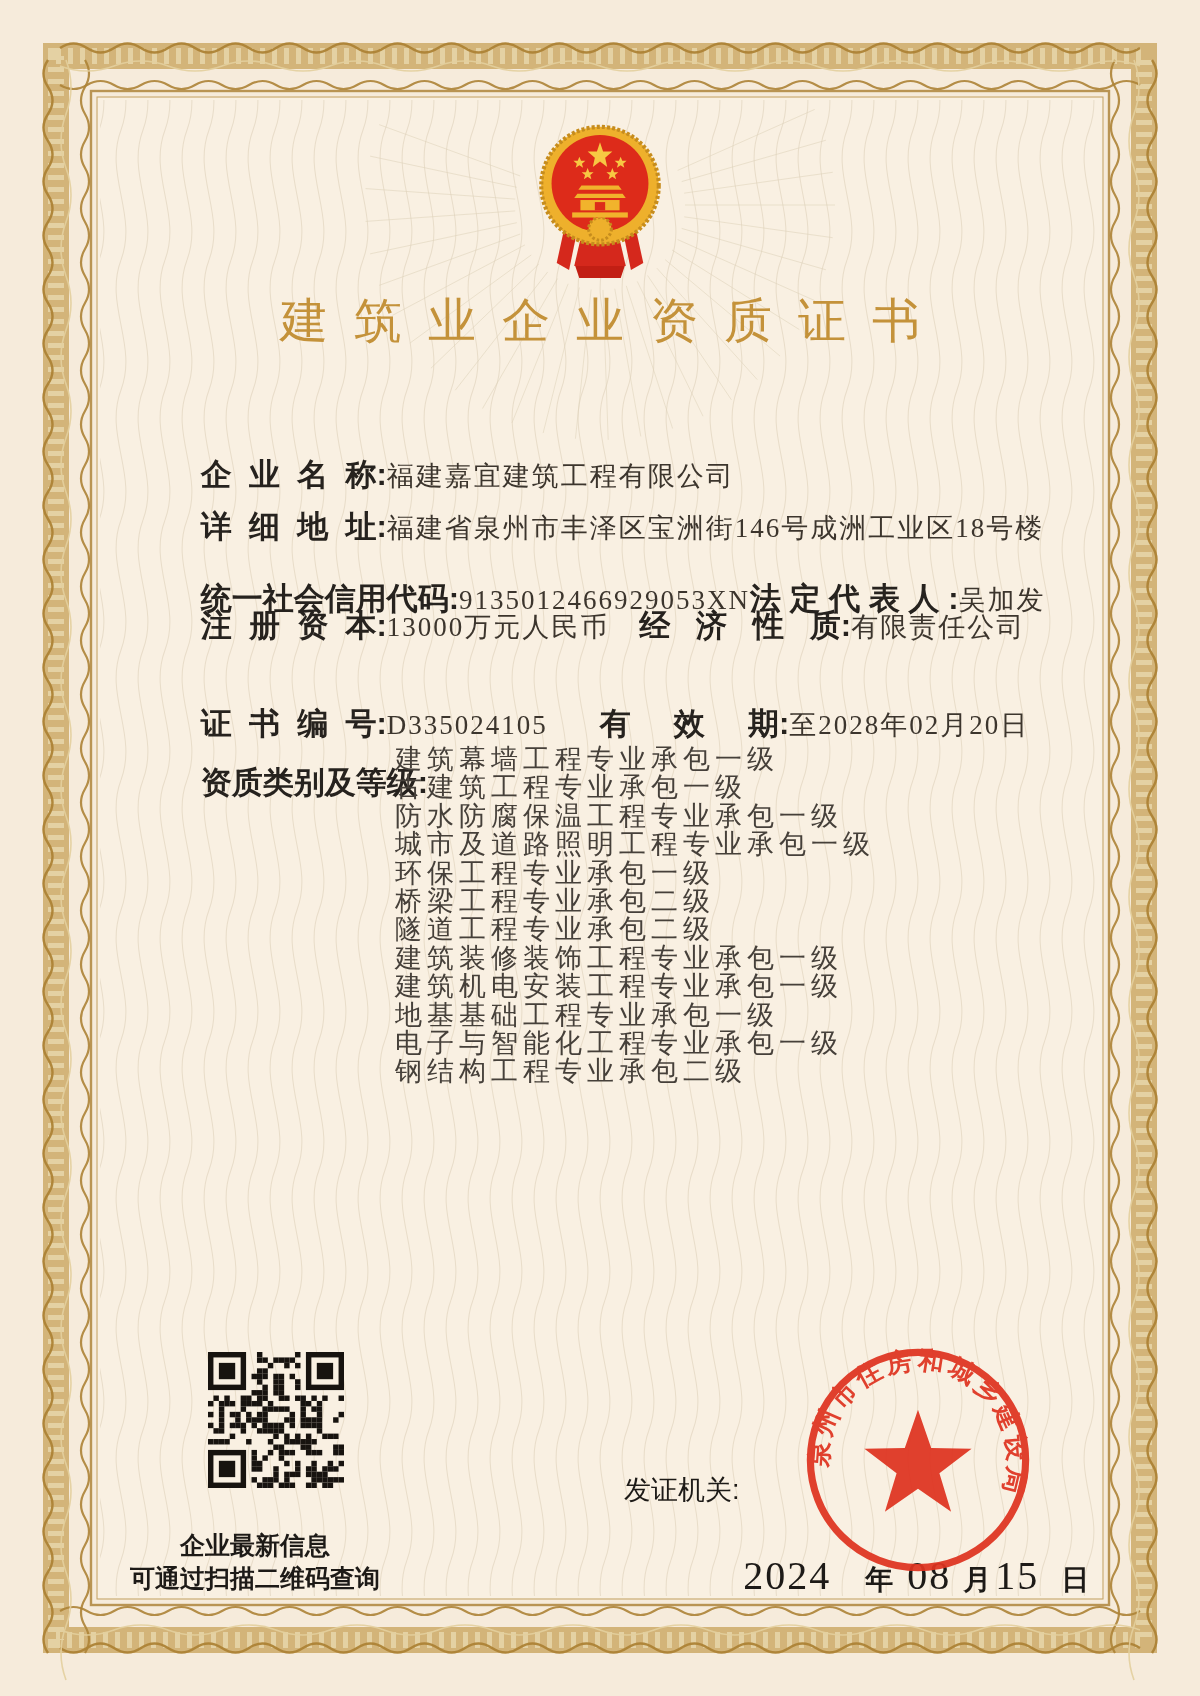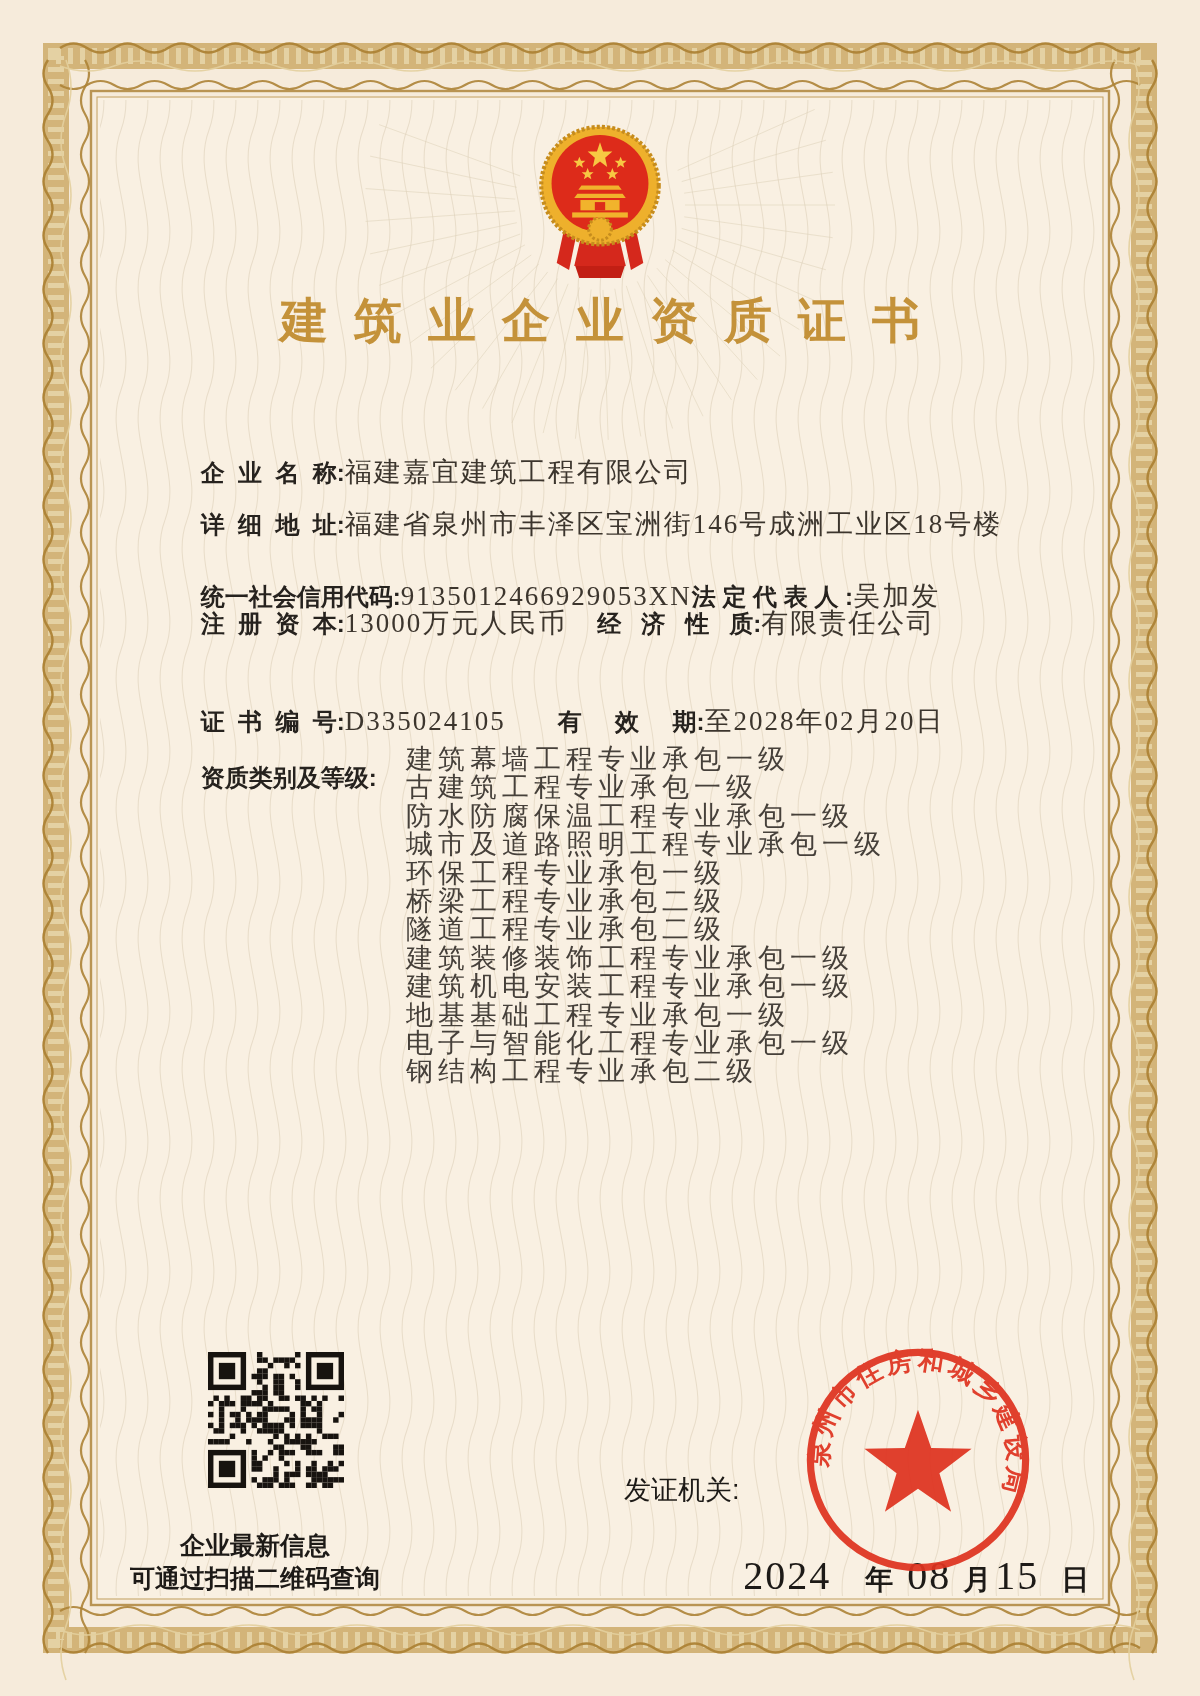--- a/index.html
+++ b/index.html
@@ -4,31 +4,31 @@
 <style>
   html,body{margin:0;padding:0;background:#e9e2d4;}
   .page{position:relative;width:1200px;height:1696px;background:#f6ebdb;overflow:hidden;
         font-family:"Liberation Sans",sans-serif;}
   svg.layer{position:absolute;left:0;top:0;}
   .inner-paper{position:absolute;left:98px;top:98px;width:1004px;height:1500px;background:#f9f0e2;}
   
   .emblem{position:absolute;left:533px;top:120px;width:134px;height:158px;}
   
   .cert-title{position:absolute;left:0;top:289px;width:1200px;text-align:center;
-      font-size:48px;font-weight:bold;color:#c4923a;letter-spacing:26px;text-indent:26px;
+      font-size:48px;font-weight:normal;color:#c4923a;letter-spacing:26px;text-indent:26px;
       font-family:"Liberation Serif",serif;}
   
   .row{position:absolute;left:183px;white-space:pre;}
-  .lb{font-weight:bold;color:#26221e;font-size:24px;white-space:pre;
+  .lb{font-weight:bold;color:#26221e;font-size:31px;white-space:pre;
       font-family:"Liberation Sans",sans-serif;}
   .vl{font-family:"Liberation Serif",serif;font-size:27px;color:#3c352d;
       letter-spacing:2px;white-space:pre;}
   .gapA{display:inline-block;width:30px;}
   .gapB{display:inline-block;width:52px;}
-  .qual-list{position:absolute;left:395px;top:745px;margin-left:11px;}
+  .qual-list{position:absolute;left:395px;top:745px;}
   .qual-item{font-family:"Liberation Serif",serif;font-size:27px;color:#46403a;
       letter-spacing:5px;line-height:28.4px;white-space:pre;}
   
   .qr{position:absolute;left:208px;top:1352px;}
   .qr-caption{position:absolute;left:105px;top:1506px;width:300px;text-align:center;
       font-weight:bold;font-size:25px;color:#1d1a17;line-height:33px;margin-top:23px;}
   
   .issuer{position:absolute;left:624px;top:1472px;font-weight:normal;font-size:27px;color:#1d1a17;}
   .date-row{position:absolute;left:712px;top:1520px;font-size:28px;color:#1d1a17;white-space:pre;}
   .date-num{font-family:"Liberation Serif",serif;font-size:40px;letter-spacing:2px;}

